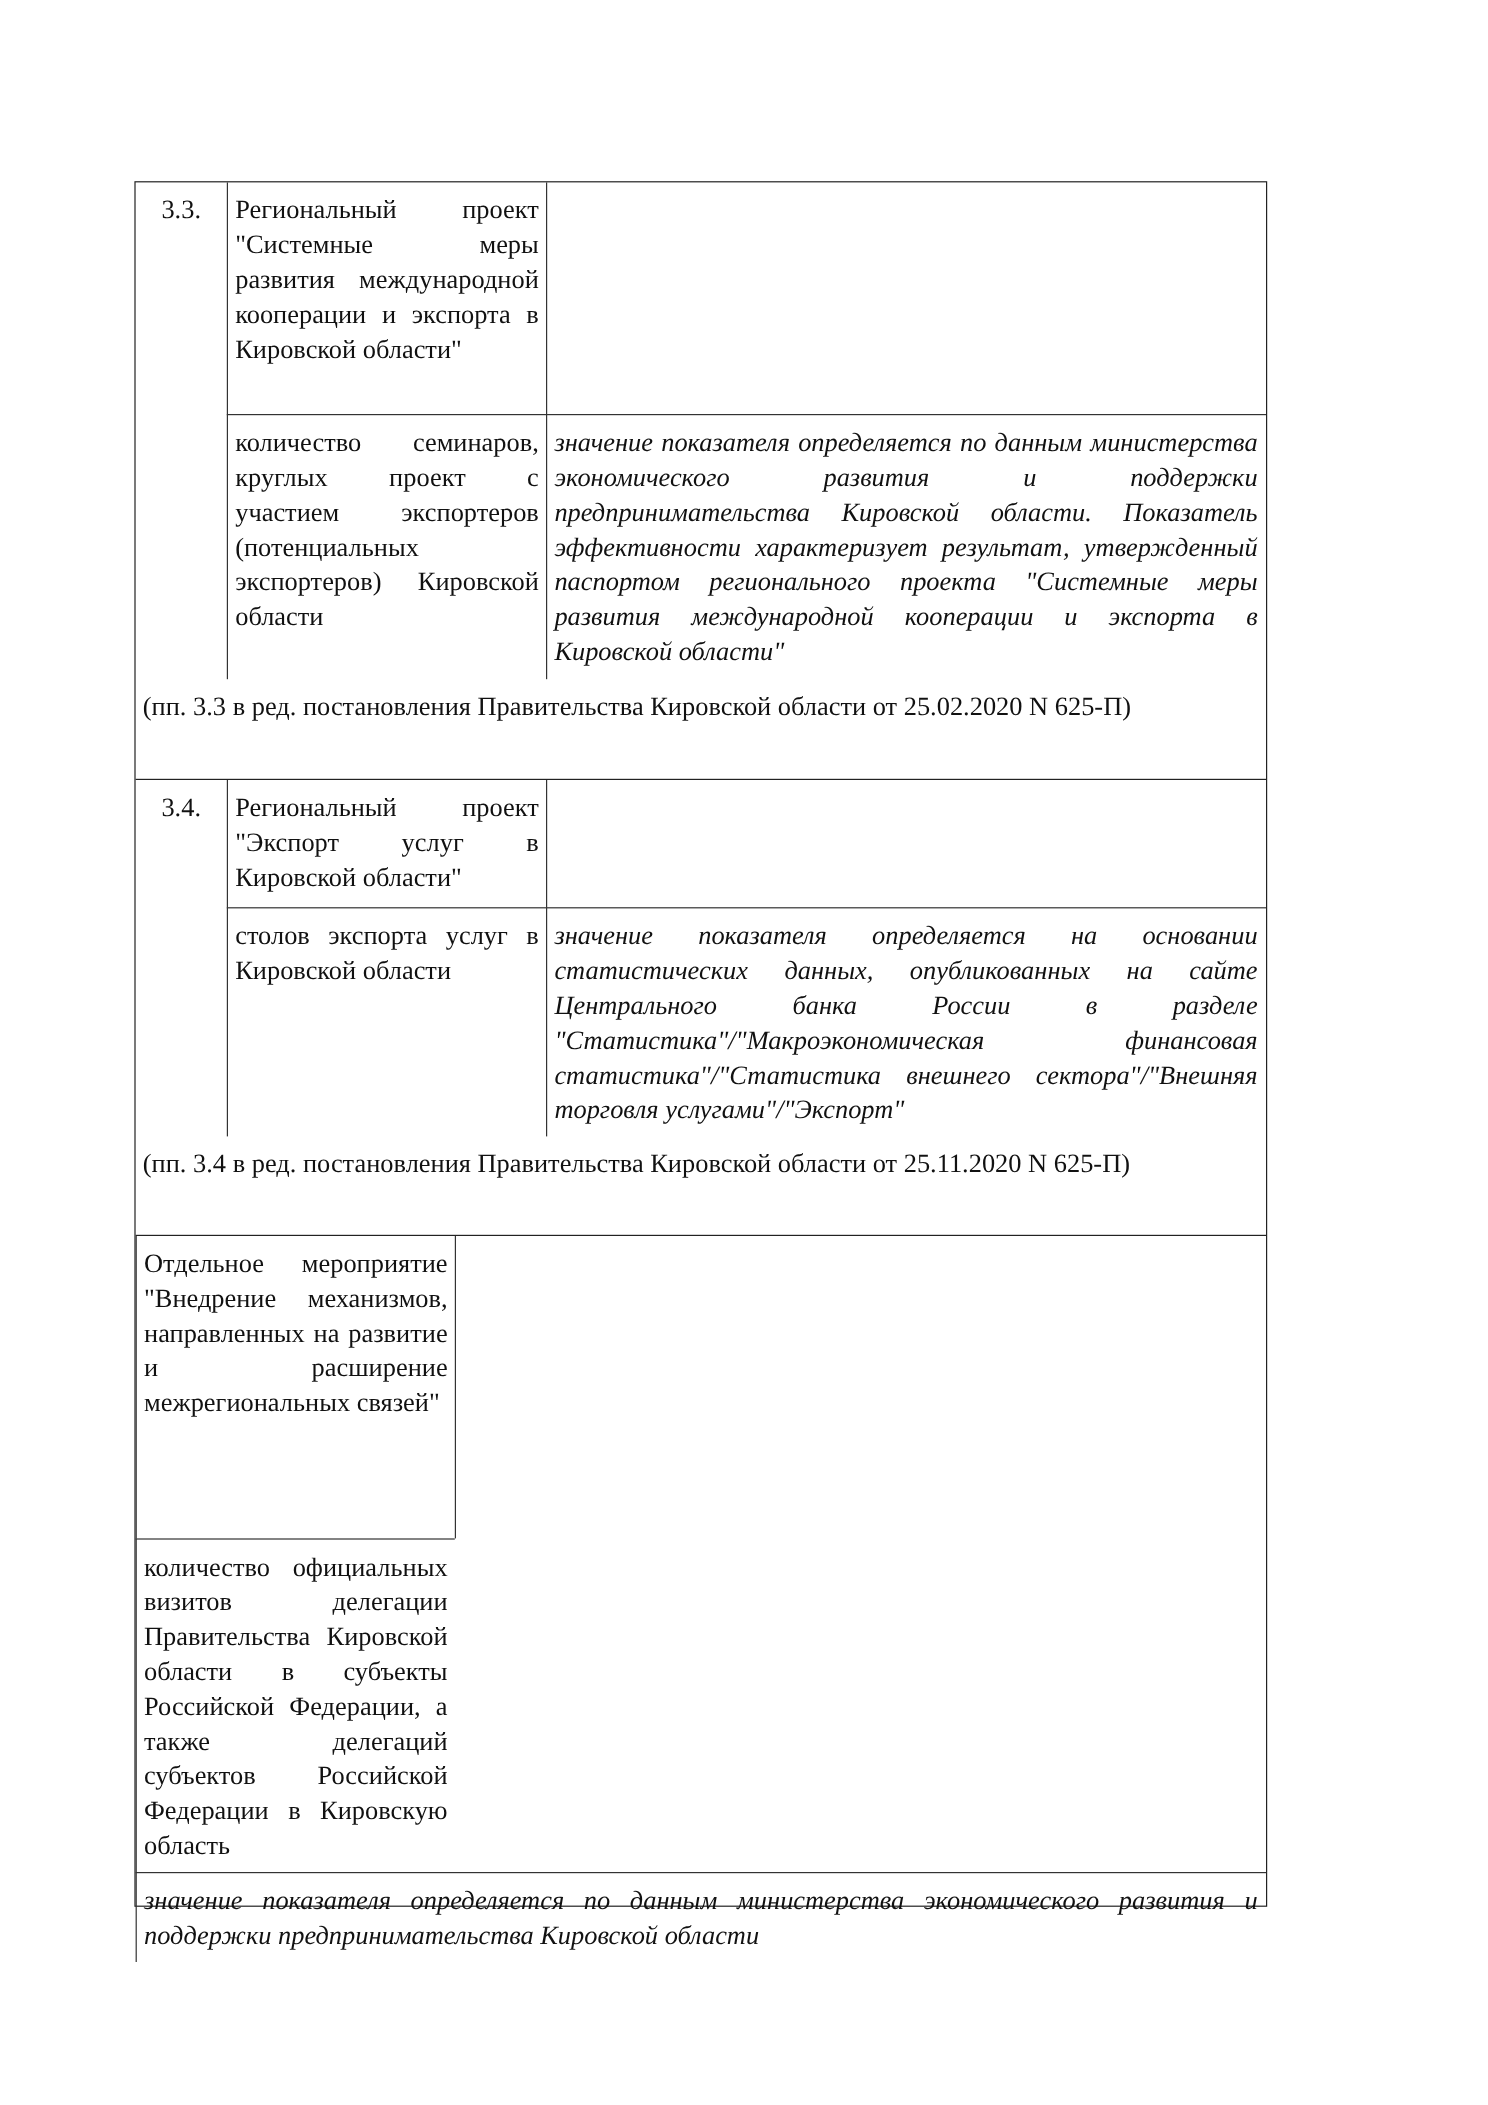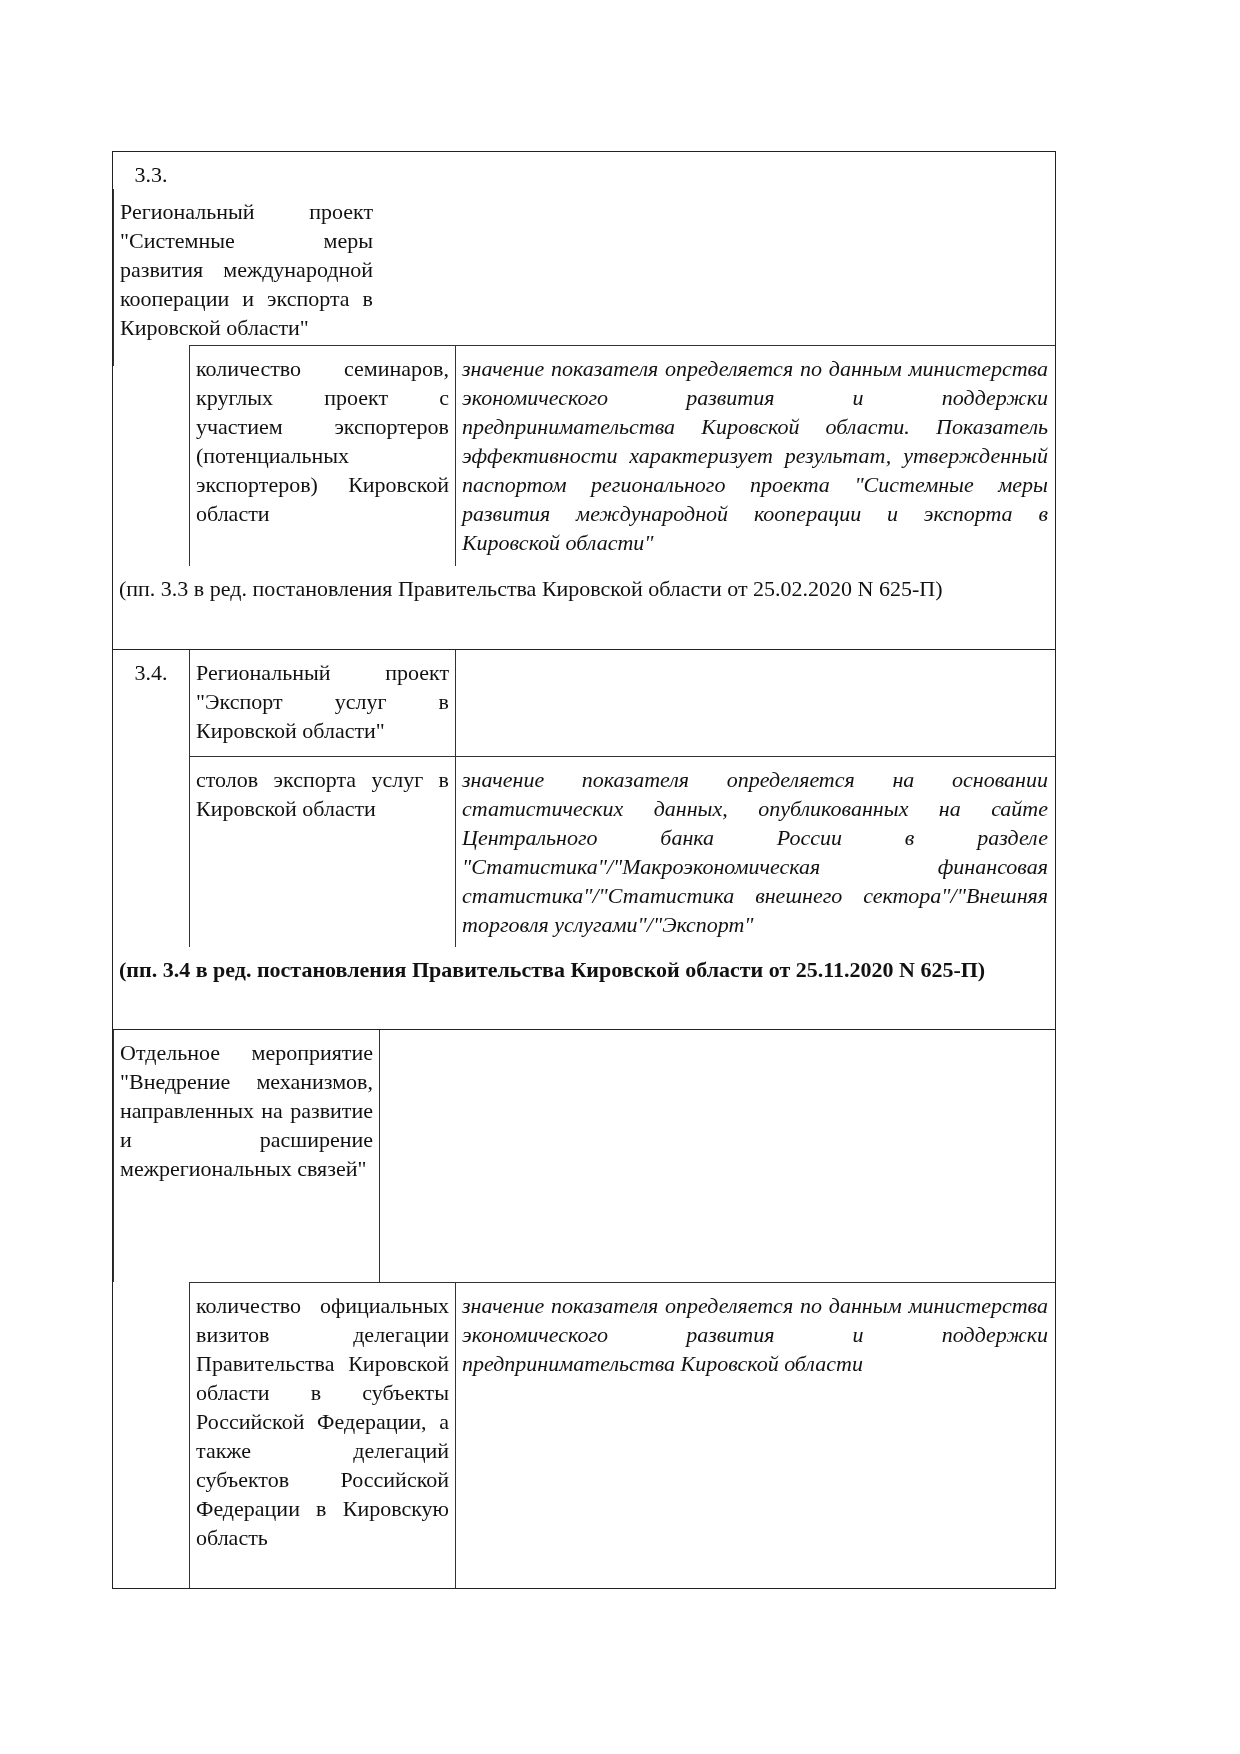--- a/index.html
+++ b/index.html
@@ -17,21 +17,21 @@
   .note { border-top:none; padding:8px 6px 6px 6px; font-size:22px; line-height:29px; text-align:justify; }
   .fullhl { border-top:1.5px solid #222; }
   .just-last { text-align-last:left; }
 </style>
 </head>
 <body>
 
 <div class="tbl">
 
   <div class="block">
-    <div class="row" style="height:193px;flex-direction:column;">
+    <div class="row" style="height:193px;">
       <div class="c-num txt">3.3.</div>
       <div class="c-name txt just-last">Региональный проект "Системные меры развития международной кооперации и экспорта в Кировской области"</div>
       <div class="c-desc txt"></div>
     </div>
     <div class="row" style="height:221px;">
       <div class="c-empty-num"></div>
       <div class="c-name txt hline just-last">количество семинаров, круглых проект с участием экспортеров (потенциальных экспортеров) Кировской области</div>
       <div class="c-desc txt hline just-last">значение показателя определяется по данным министерства экономического развития и поддержки предпринимательства Кировской области. Показатель эффективности характеризует результат, утвержденный паспортом регионального проекта "Системные меры развития международной кооперации и экспорта в Кировской области"</div>
     </div>
     <div class="note just-last" style="height:83px; box-sizing:border-box;">(пп. 3.3 в ред. постановления Правительства Кировской области от 25.02.2020 N 625-П)</div>
@@ -41,28 +41,28 @@
     <div class="row" style="height:106px;">
       <div class="c-num txt">3.4.</div>
       <div class="c-name txt just-last">Региональный проект "Экспорт услуг в Кировской области"</div>
       <div class="c-desc txt"></div>
     </div>
     <div class="row" style="height:191px;">
       <div class="c-empty-num"></div>
       <div class="c-name txt hline just-last">столов экспорта услуг в Кировской области</div>
       <div class="c-desc txt hline just-last">значение показателя определяется на основании статистических данных, опубликованных на сайте Центрального банка России в разделе "Статистика"/"Макроэкономическая финансовая статистика"/"Статистика внешнего сектора"/"Внешняя торговля услугами"/"Экспорт"</div>
     </div>
-    <div class="note just-last" style="height:82px; box-sizing:border-box;font-weight:bold;">(пп. 3.4 в ред. постановления Правительства Кировской области от 25.11.2020 N 625-П)</div>
+    <div class="note just-last" style="height:82px; box-sizing:border-box;">(пп. 3.4 в ред. постановления Правительства Кировской области от 25.11.2020 N 625-П)</div>
   </div>
 
   <div class="block fullhl">
     <div class="row" style="height:252px;">
       <div class="c-name txt just-last">Отдельное мероприятие "Внедрение механизмов, направленных на развитие и расширение межрегиональных связей"</div>
       <div class="c-desc txt"></div>
     </div>
-    <div class="row" style="height:306px;">
+    <div class="row" style="height:306px;flex-direction:column;">
       <div class="c-empty-num"></div>
       <div class="c-name txt hline just-last">количество официальных визитов делегации Правительства Кировской области в субъекты Российской Федерации, а также делегаций субъектов Российской Федерации в Кировскую область</div>
       <div class="c-desc txt hline just-last">значение показателя определяется по данным министерства экономического развития и поддержки предпринимательства Кировской области</div>
     </div>
   </div>
 
 </div>
 
 </body></html>

